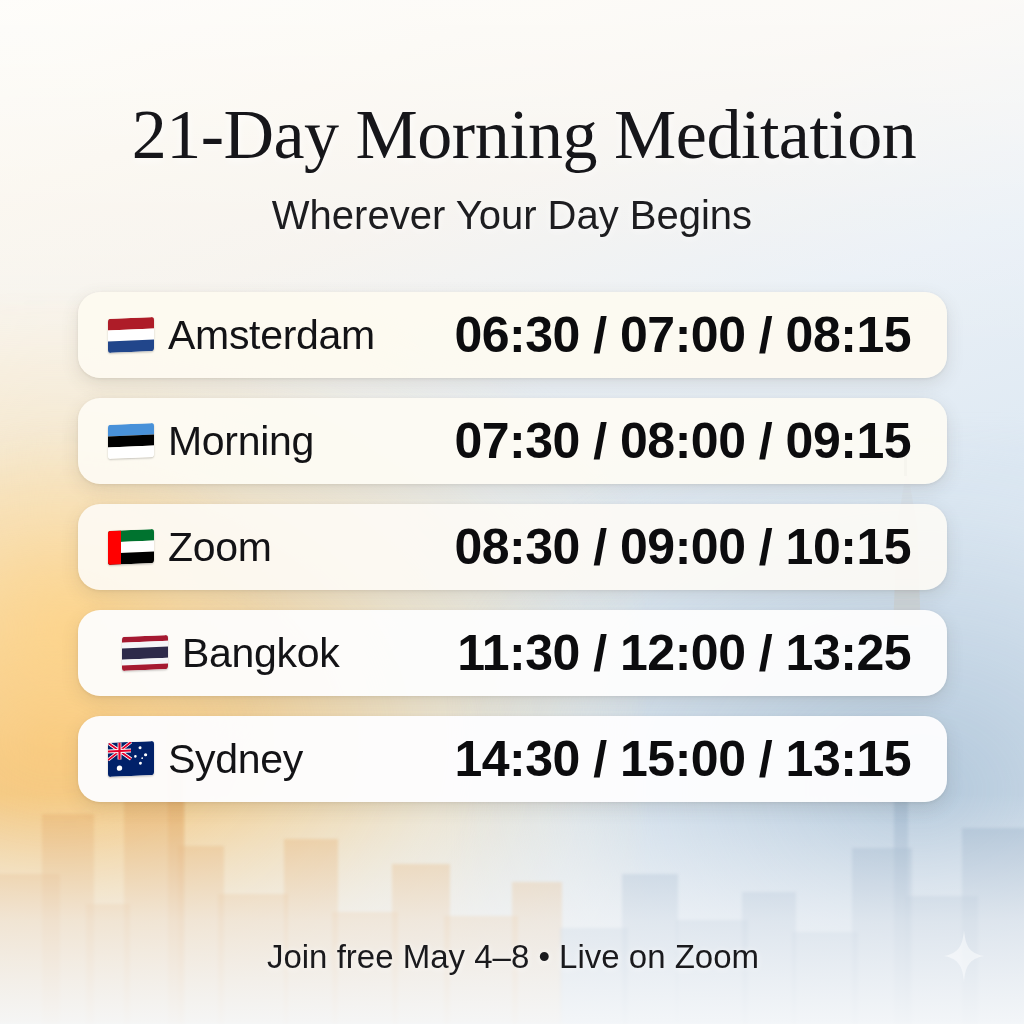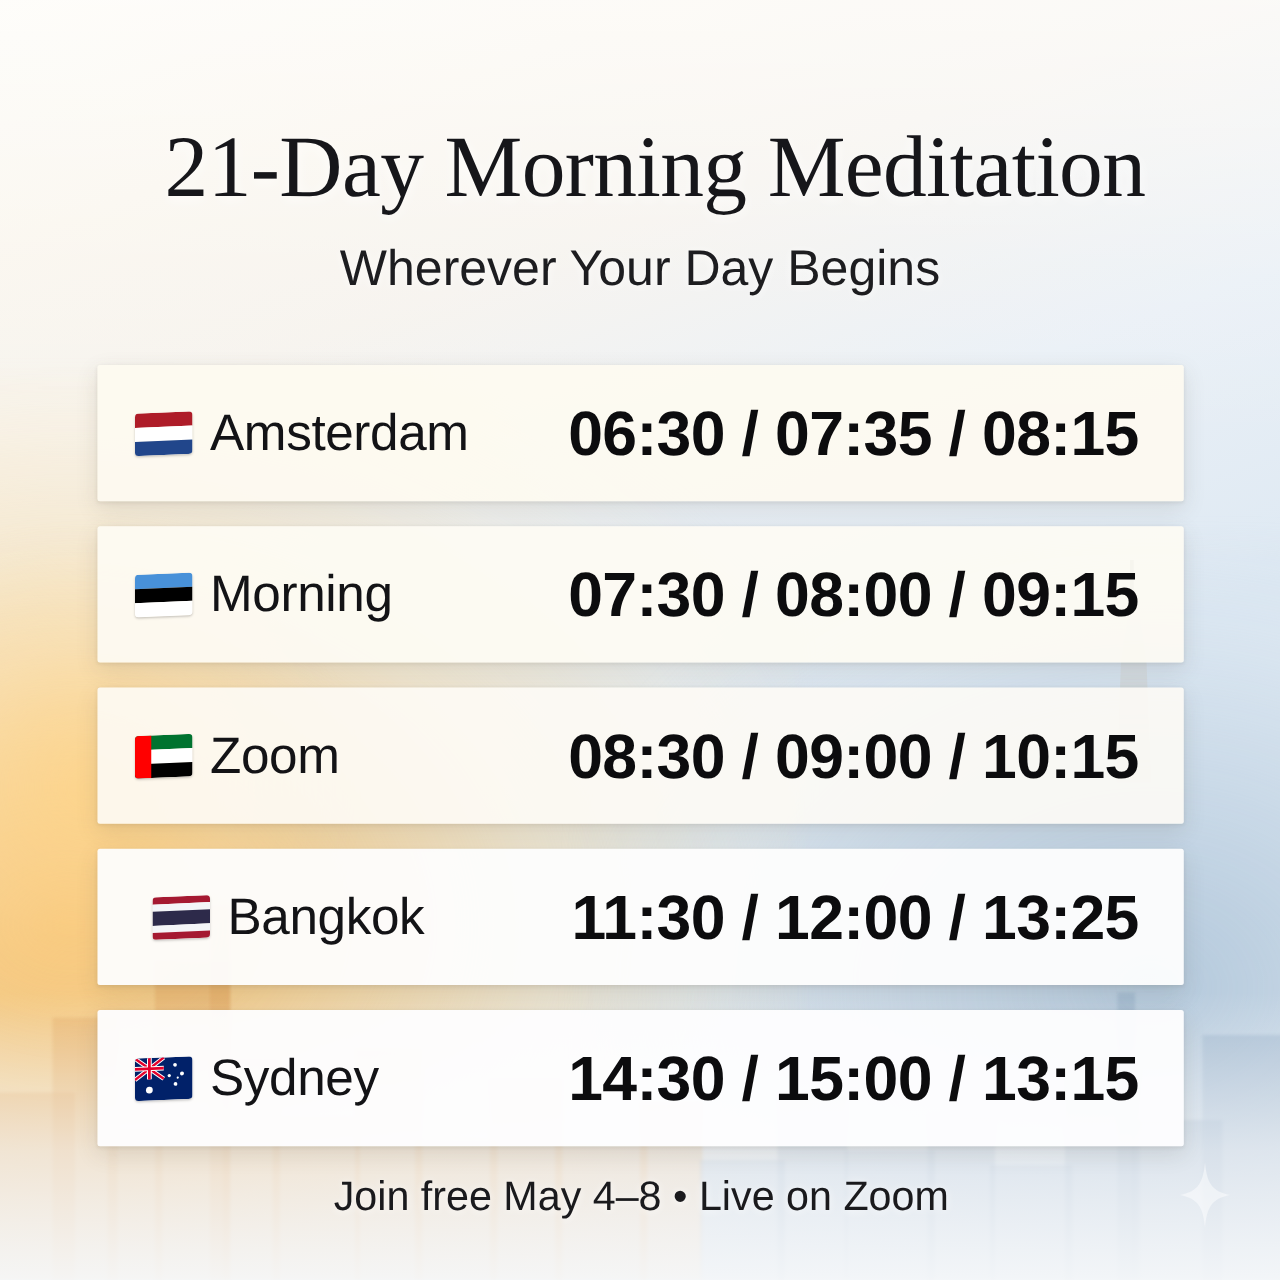--- a/index.html
+++ b/index.html
@@ -90,23 +90,23 @@
     text-align:center;
     font-family:"Liberation Sans", sans-serif;
     font-size:40px; font-weight:400; letter-spacing:0px;
     color:#1d1d20;
     text-shadow:0 1px 8px rgba(255,255,255,0.8);
   }
   
   .rows { position:absolute; left:78px; top:292px; width:869px; }
   .row {
     position:relative;
-    height:109px;
+    height:86px;
     margin-bottom:20px;
-    border-radius:2px;
+    border-radius:22px;
     display:flex; align-items:center;
     padding:0 36px 0 30px;
     box-shadow:0 6px 18px rgba(80,70,55,0.13), 0 1px 3px rgba(80,70,55,0.10);
     overflow:hidden;
   }
   .row.warm   { background:rgba(253,250,240,0.94); }
   .row.warm2  { background:rgba(253,251,243,0.93); }
   .row.warm3  { background:rgba(253,251,245,0.90); }
   .row.neutral{ background:rgba(253,253,253,0.95);padding-left:44px; }
   .row.cool   { background:rgba(253,253,254,0.96); }
@@ -200,21 +200,21 @@
       <div class="city-wrap">
         <span class="flag">
           <svg viewBox="0 0 46 34">
               <rect width="46" height="11.4" fill="#ae1c28"></rect>
               <rect y="11.4" width="46" height="11.2" fill="#ffffff"></rect>
               <rect y="22.6" width="46" height="11.4" fill="#21468b"></rect>
             </svg>
         </span>
         <span class="city">Amsterdam</span>
       </div>
-      <div class="times">06:30 / 07:35 / 08:15</div>
+      <div class="times">06:30 / 07:00 / 08:15</div>
     </div>
 
     <div class="row warm2">
       <div class="city-wrap">
         <span class="flag">
           <svg viewBox="0 0 46 34">
               <rect width="46" height="11.4" fill="#4891d9"></rect>
               <rect y="11.4" width="46" height="11.2" fill="#000000"></rect>
               <rect y="22.6" width="46" height="11.4" fill="#ffffff"></rect>
             </svg>

